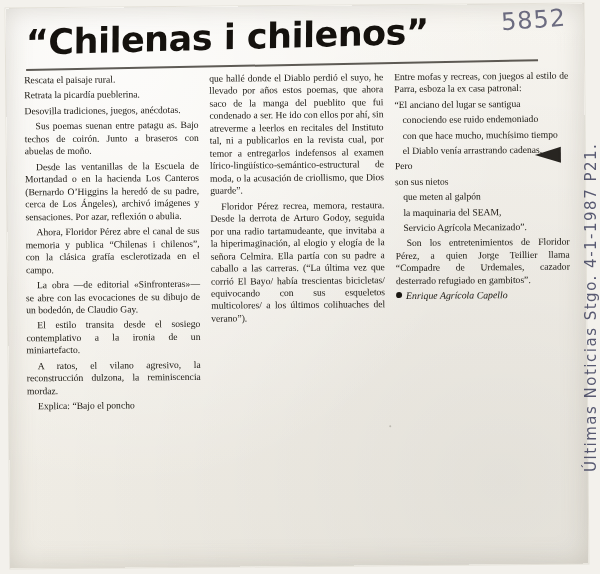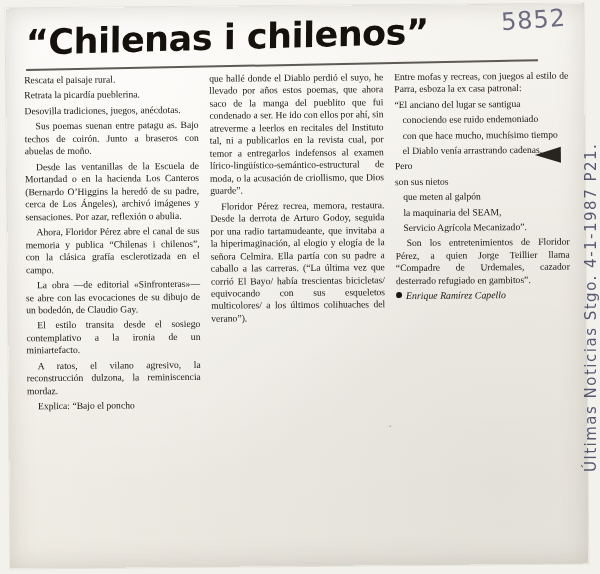--- a/index.html
+++ b/index.html
@@ -208,21 +208,21 @@
           <li class="i1">conociendo ese ruido endemoniado</li>
           <li class="i1">con que hace mucho, muchísimo tiempo</li>
           <li class="i1">el Diablo venía arrastrando cadenas.</li>
           <li>Pero</li>
           <li>son sus nietos</li>
           <li class="i1">que meten al galpón</li>
           <li class="i1">la maquinaria del SEAM,</li>
           <li class="i1">Servicio Agrícola Mecanizado”.</li>
         </ul>
         <p>Son los entretenimientos de Floridor Pérez, a quien Jorge Teillier llama “Compadre de Urdemales, cazador desterrado refugiado en gambitos”.</p>
-        <p class="byline noind"><span class="bullet"></span><span>Enrique Ramírez Capello</span></p>
+        <p class="byline noind"><span class="bullet"></span><span>Enrique Agrícola Capello</span></p>
       </div>
 
     </div>
 
     <div class="edge-shadow"></div>
 
     <span class="speck" style="left:120px; top:300px; width:2px; height:2px;"></span>
     <span class="speck" style="left:380px; top:420px; width:2px; height:2px;"></span>
     <span class="speck" style="left:260px; top:120px; width:1.5px; height:1.5px;"></span>
   </div>

